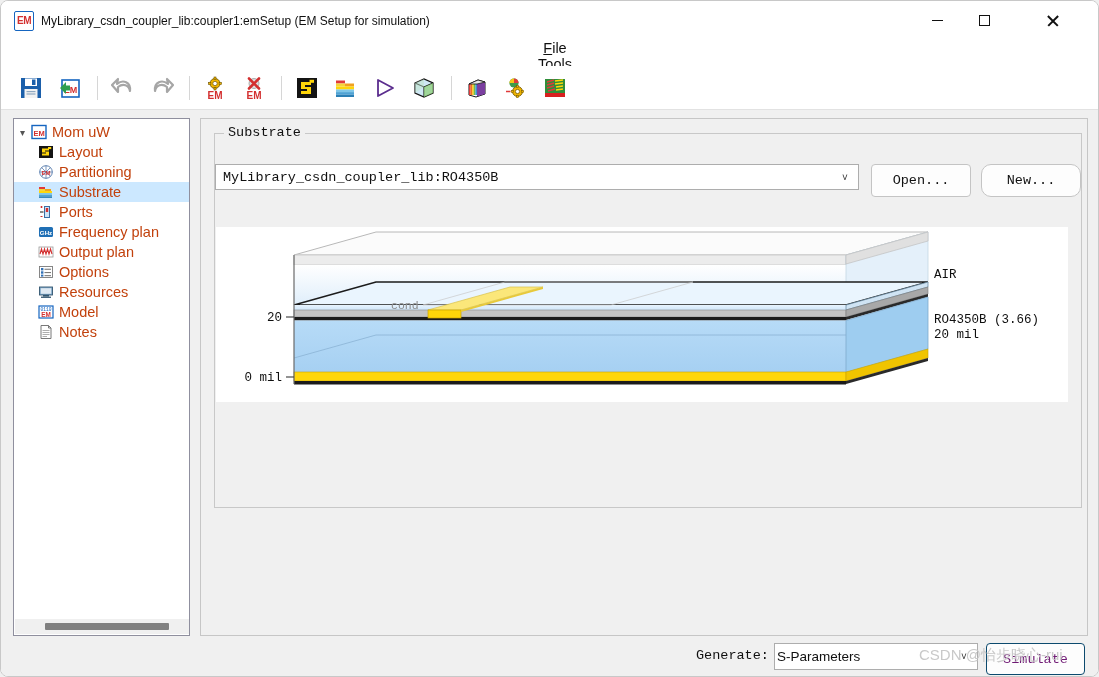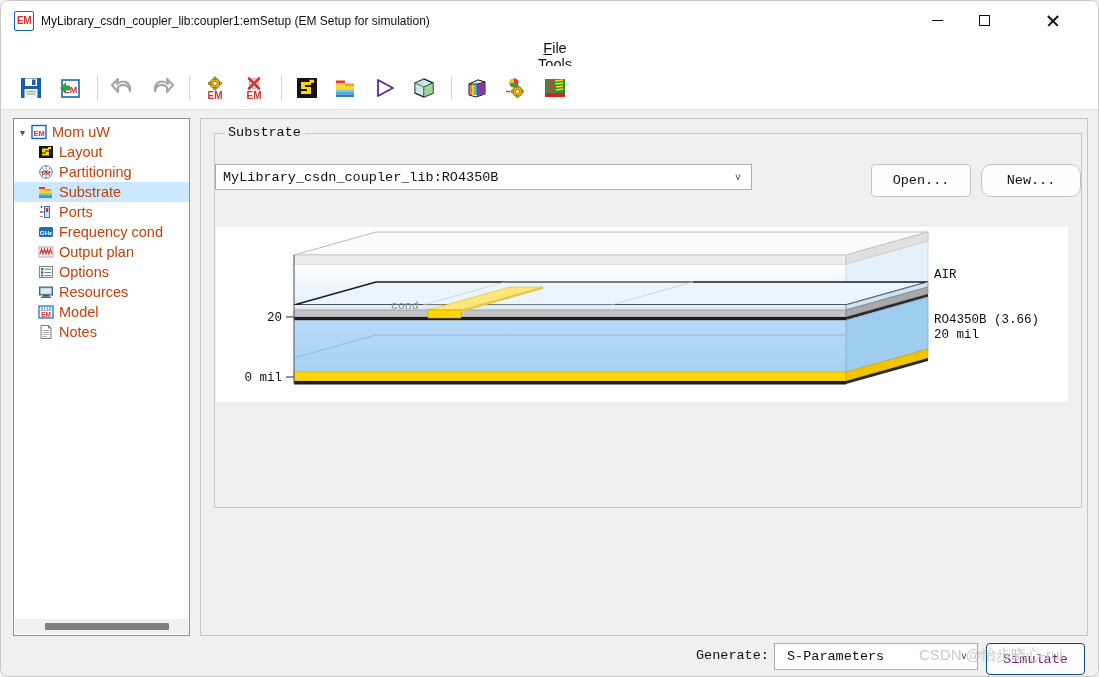--- a/index.html
+++ b/index.html
@@ -164,21 +164,21 @@
   #group-legend {
     position: absolute; left: 9px; top: -9px;
     background: #f0f0f0;
     padding: 0 4px;
     font-size: 13.5px; color: #101010;
     font-family: "Liberation Mono", monospace;
   }
 
   #substrate-select {
     position: absolute; left: 0px; top: 30px;
-    width: 537px; height: 26px;
+    width: 644px; height: 26px;
     background: #ffffff;
     border: 1px solid #adadad;
     display: flex; align-items: center;
   }
   #substrate-select .val {
     flex: 1;
     padding-left: 7px;
     font-size: 13.5px; color: #101010;
     font-family: "Liberation Mono", monospace;
     white-space: nowrap; overflow: hidden;
@@ -220,23 +220,23 @@
     font-family: "Liberation Mono", monospace;
   }
   #generate-select {
     position: absolute; left: 574px; top: 7px;
     width: 204px; height: 27px;
     background: #ffffff;
     border: 1px solid #adadad;
     display: flex; align-items: center;
   }
   #generate-select .val {
-    flex: 1; padding-left: 12px;
+    flex: 1; padding-left: 2px;
     font-size: 13.5px; color: #101010;
-    font-family: Liberation Mono, monospace;
+    font-family: Liberation Sans, sans-serif;
   }
   #btn-simulate {
     position: absolute; left: 786px; top: 7px;
     width: 99px; height: 32px;
     background: #fdfdfd;
     border: 1px solid #0c4a6e;
     border-radius: 4px;
     display: flex; align-items: center; justify-content: center;
     font-size: 13.5px; color: #701a75;
     font-family: "Liberation Mono", monospace;
@@ -507,21 +507,21 @@
       </div>
 
       <div class="tree-row">
         <span class="indent"></span>
         <span class="ticon">
           <svg width="16" height="16" viewBox="0 0 16 16">
             <rect x="1" y="3" width="14" height="10" rx="1.5" fill="#1f6fb5"></rect>
             <text x="8" y="10.5" font-size="6.2" font-weight="bold" fill="#ffffff" text-anchor="middle" font-family="Liberation Sans, sans-serif">GHz</text>
           </svg>
         </span>
-        <span class="tree-label">Frequency cond</span>
+        <span class="tree-label">Frequency plan</span>
       </div>
 
       <div class="tree-row">
         <span class="indent"></span>
         <span class="ticon">
           <svg width="16" height="16" viewBox="0 0 16 16">
             <rect x="1" y="3" width="14" height="10" fill="#ffffff" stroke="#9a9a9a" stroke-width="0.8"></rect>
             <path d="M2 10 L3.5 5 L5 10 L6.5 5 L8 10 L9.5 5 L11 10 L12.5 5 L14 10" fill="none" stroke="#d32f2f" stroke-width="1.1"></path>
           </svg>
         </span>

